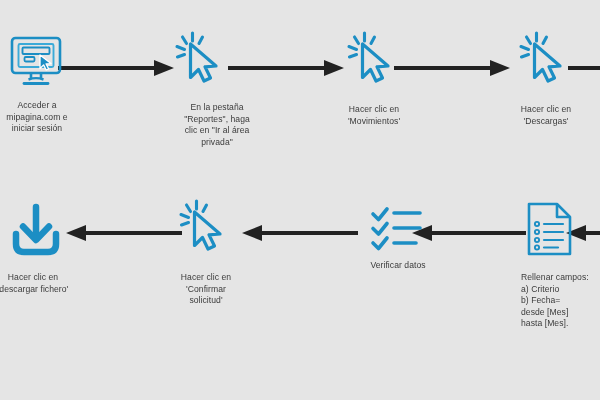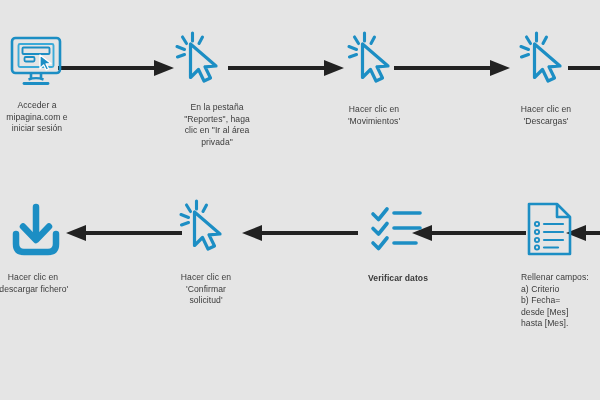--- a/index.html
+++ b/index.html
@@ -215,21 +215,21 @@
           <path d="M3 23.5 L8.5 29 L17 18.5"></path>
           <path d="M3 38 L8.5 43.5 L17 33"></path>
         </g>
         <g stroke="#1C8EC4" stroke-width="3.6" stroke-linecap="round">
           <line x1="24" y1="8" x2="50" y2="8"></line>
           <line x1="24" y1="23" x2="50" y2="23"></line>
           <line x1="24" y1="38" x2="46" y2="38"></line>
         </g>
       </svg>
     </div>
-    <div class="caption" style="left:350px; top:273px; width:96px;font-weight:bold;">Verificar datos</div>
+    <div class="caption" style="left:350px; top:260px; width:96px;">Verificar datos</div>
   </div>
 
   <div class="node">
     <div class="icon-box" style="left:524px; top:200px; width:52px; height:58px;">
       <svg width="52" height="58" viewBox="0 0 52 58">
         <path d="M5 4 L33 4 L46 17 L46 54 L5 54 Z" fill="none" stroke="#1C8EC4" stroke-width="2.6" stroke-linejoin="round"></path>
         <path d="M33 4 L33 17 L46 17" fill="none" stroke="#1C8EC4" stroke-width="2.6" stroke-linejoin="round"></path>
         <g fill="none" stroke="#1C8EC4" stroke-width="1.9">
           <circle cx="13" cy="24" r="2.1"></circle>
           <circle cx="13" cy="32" r="2.1"></circle>

